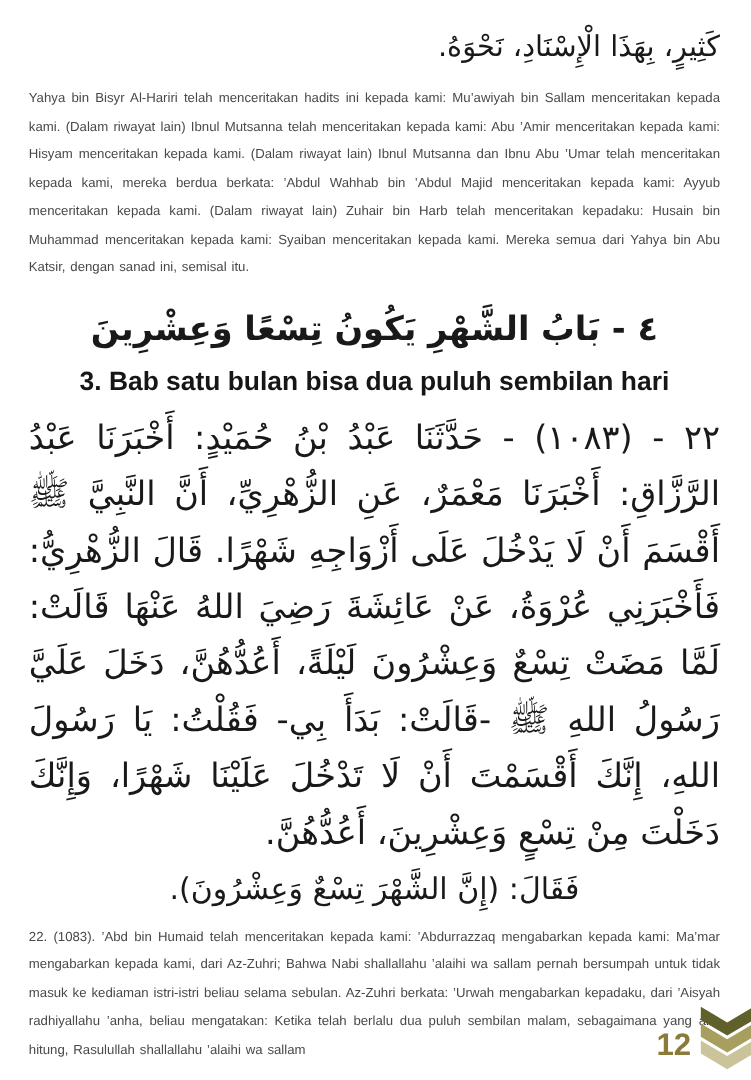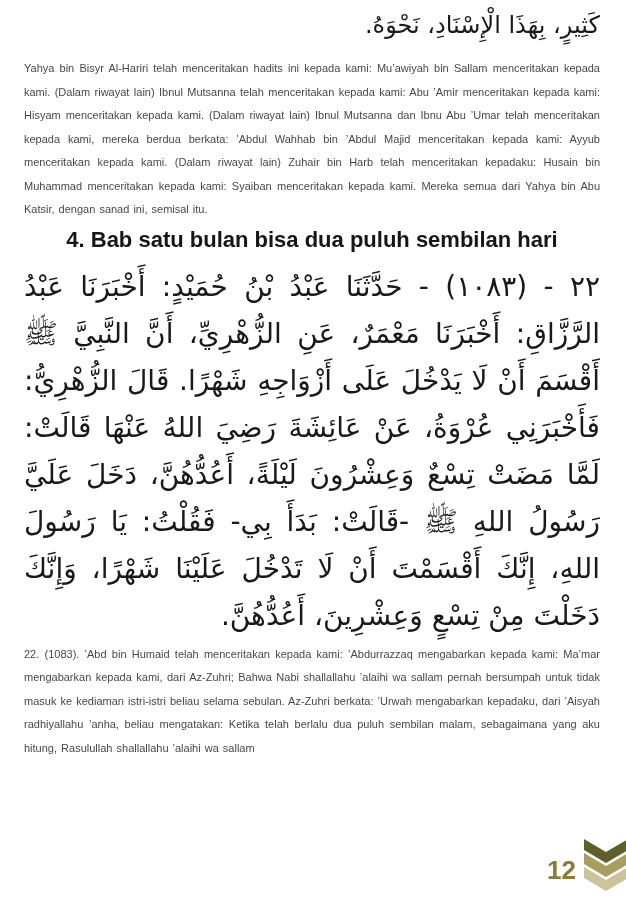--- a/index.html
+++ b/index.html
@@ -2,21 +2,21 @@
 <html><head>
 <meta charset="utf-8">
 <style>
   * { margin: 0; padding: 0; box-sizing: border-box; }
   html, body { background: #ffffff; }
   .page {
     position: relative;
     width: 626px;
     height: 900px;
     background: #ffffff;
-    padding: 2px 26px 0 24px;
+    padding: 16px 26px 0 24px;
     overflow: hidden;
     font-family: "Liberation Sans", sans-serif;
   }
   .arabic {
     font-family: "DejaVu Sans", sans-serif;
     direction: rtl;
     unicode-bidi: plaintext;
     color: #191919;
   }
   .arabic-top {
@@ -80,25 +80,27 @@
 </style>
 </head>
 <body>
 
 <div class="page">
 
   <div class="arabic arabic-top">كَثِيرٍ، بِهَذَا الْإِسْنَادِ، نَحْوَهُ.</div>
 
   <p class="body-para">Yahya bin Bisyr Al-Hariri telah menceritakan hadits ini kepada kami: Mu’awiyah bin Sallam menceritakan kepada kami. (Dalam riwayat lain) Ibnul Mutsanna telah menceritakan kepada kami: Abu ’Amir menceritakan kepada kami: Hisyam menceritakan kepada kami. (Dalam riwayat lain) Ibnul Mutsanna dan Ibnu Abu ’Umar telah menceritakan kepada kami, mereka berdua berkata: ’Abdul Wahhab bin ’Abdul Majid menceritakan kepada kami: Ayyub menceritakan kepada kami. (Dalam riwayat lain) Zuhair bin Harb telah menceritakan kepadaku: Husain bin Muhammad menceritakan kepada kami: Syaiban menceritakan kepada kami. Mereka semua dari Yahya bin Abu Katsir, dengan sanad ini, semisal itu.</p>
 
+  <div class="arabic chapter-arabic">٤ - بَابُ الشَّهْرِ يَكُونُ تِسْعًا وَعِشْرِينَ</div>
 
-  <div class="chapter-indo">4. Bab satu bulan bisa dua puluh sembilan hari</div>
+  <div class="chapter-indo">3. Bab satu bulan bisa dua puluh sembilan hari</div>
 
   <div class="arabic hadith-main">٢٢ - (١٠٨٣) - حَدَّثَنَا عَبْدُ بْنُ حُمَيْدٍ: أَخْبَرَنَا عَبْدُ الرَّزَّاقِ: أَخْبَرَنَا مَعْمَرٌ، عَنِ الزُّهْرِيِّ، أَنَّ النَّبِيَّ ﷺ أَقْسَمَ أَنْ لَا يَدْخُلَ عَلَى أَزْوَاجِهِ شَهْرًا. قَالَ الزُّهْرِيُّ: فَأَخْبَرَنِي عُرْوَةُ، عَنْ عَائِشَةَ رَضِيَ اللهُ عَنْهَا قَالَتْ: لَمَّا مَضَتْ تِسْعٌ وَعِشْرُونَ لَيْلَةً، أَعُدُّهُنَّ، دَخَلَ عَلَيَّ رَسُولُ اللهِ ﷺ -قَالَتْ: بَدَأَ بِي- فَقُلْتُ: يَا رَسُولَ اللهِ، إِنَّكَ أَقْسَمْتَ أَنْ لَا تَدْخُلَ عَلَيْنَا شَهْرًا، وَإِنَّكَ دَخَلْتَ مِنْ تِسْعٍ وَعِشْرِينَ، أَعُدُّهُنَّ.</div>
 
+  <div class="arabic hadith-closing">فَقَالَ: (إِنَّ الشَّهْرَ تِسْعٌ وَعِشْرُونَ).</div>
 
   <p class="body-para para2"><span>22. (1083). ’Abd bin Humaid telah menceritakan kepada kami: ’Abdurrazzaq mengabarkan kepada kami: Ma’mar mengabarkan kepada kami, dari Az-Zuhri; Bahwa Nabi </span><span class="italic">shallallahu ’alaihi wa sallam</span><span> pernah bersumpah untuk tidak masuk ke kediaman istri-istri beliau selama sebulan. Az-Zuhri berkata: ’Urwah mengabarkan kepadaku, dari ’Aisyah </span><span class="italic">radhiyallahu ’anha,</span><span> beliau mengatakan: Ketika telah berlalu dua puluh sembilan malam, sebagaimana yang aku hitung, Rasulullah </span><span class="italic">shallallahu ’alaihi wa sallam</span></p>
 
   <div class="footer">
     <span class="page-num">12</span>
     <span class="chevron-wrap">
       <svg width="46" height="55" viewBox="0 0 46 55" xmlns="http://www.w3.org/2000/svg">
         <path d="M1 0 L23 13 L45 0 L45 11 L23 24 L1 11 Z" fill="#60602a"></path>
         <path d="M1 14 L23 27 L45 14 L45 25 L23 38 L1 25 Z" fill="#a89e5f"></path>
         <path d="M1 28 L23 41 L45 28 L45 39 L23 52 L1 39 Z" fill="#cbc49a"></path>

